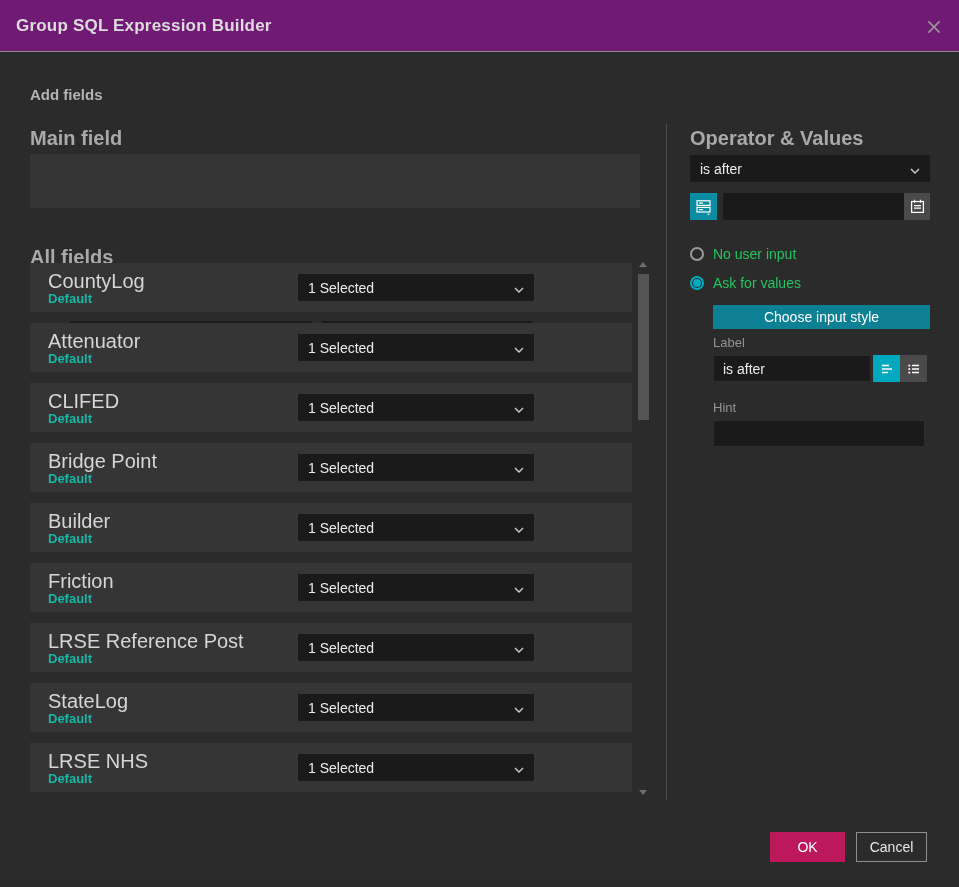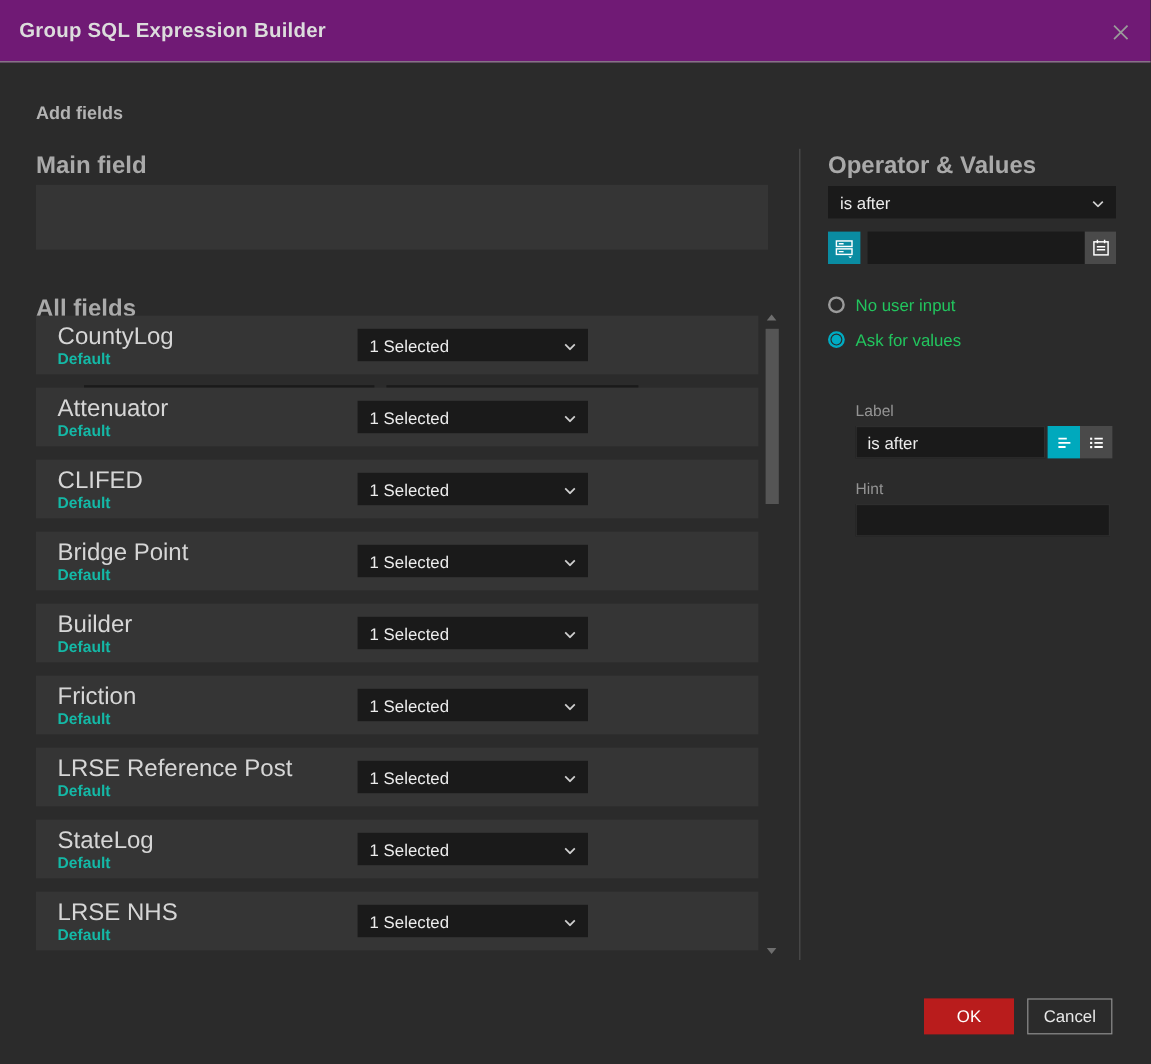--- a/index.html
+++ b/index.html
@@ -28,21 +28,21 @@
   .main-box{position:absolute;left:30px;top:154px;width:610px;height:54px;background:#353535;}
   .mf-sel1{position:absolute;left:40px;top:167px;width:242px;height:30px;}
   .mf-sel2{position:absolute;left:292px;top:167px;width:210px;height:30px;}
   .mf-sel2 .cal{margin-right:9px;flex:0 0 auto;display:flex;}
 
   
   .fields-list{position:absolute;left:30px;top:263px;width:602px;}
   .frow{position:relative;width:602px;height:49px;background:#353535;margin-bottom:11px;}
   .frow .fname{position:absolute;left:18px;top:7px;font-size:20px;color:#d6d6d6;}
   .frow .fsub{position:absolute;left:18px;top:28px;font-size:13px;color:#14b8a6;font-weight:bold;}
-  .frow .fsel{position:absolute;left:268px;top:11px;width:192px;height:27px;}
+  .frow .fsel{position:absolute;left:268px;top:11px;width:236px;height:27px;}
 
   
   .sb-thumb{position:absolute;left:638px;top:274px;width:11px;height:146px;background:#555;}
   .sb-up{position:absolute;left:639px;top:262px;width:0;height:0;
     border-left:4px solid transparent;border-right:4px solid transparent;border-bottom:5px solid #6e6e6e;}
   .sb-down{position:absolute;left:639px;top:790px;width:0;height:0;
     border-left:4px solid transparent;border-right:4px solid transparent;border-top:5px solid #6e6e6e;}
 
   
   .vdiv{position:absolute;left:666px;top:124px;width:1px;height:676px;background:#4e4e4e;}
@@ -66,21 +66,21 @@
     border:none;color:#fff;font-size:14px;cursor:pointer;display:flex;align-items:center;justify-content:center;}
   .small-lbl{position:absolute;font-size:13px;color:#949494;}
   .label-input{position:absolute;left:713px;top:355px;width:158px;height:27px;}
   .ibtn{position:absolute;top:355px;width:27px;height:27px;display:flex;align-items:center;
     justify-content:center;cursor:pointer;}
   .ibtn.active{background:#00a9bd;}
   .ibtn.idle{background:#4a4a4a;}
   .hint-input{position:absolute;left:713px;top:420px;width:212px;height:27px;}
 
   
-  .ok-btn{position:absolute;left:770px;top:832px;width:75px;height:30px;background:#b91c1c;border:none;
+  .ok-btn{position:absolute;left:770px;top:832px;width:75px;height:30px;background:#be185d;border:none;
     color:#fff;font-size:14px;cursor:pointer;}
   .cancel-btn{position:absolute;left:856px;top:832px;width:71px;height:30px;background:transparent;
     border:1px solid #8f8f8f;color:#e8e8e8;font-size:14px;cursor:pointer;}
 </style>
 </head>
 <body>
 
 <div class="dialog">
 
   <div class="titlebar">
@@ -281,20 +281,21 @@
 
   <div class="radio-row" style="top:246px;">
     <span class="radio"></span>
     <span class="radio-lbl">No user input</span>
   </div>
   <div class="radio-row" style="top:275px;">
     <span class="radio on"></span>
     <span class="radio-lbl">Ask for values</span>
   </div>
 
+  <button class="choose-btn">Choose input style</button>
 
   <div class="small-lbl" style="left:713px;top:335px;">Label</div>
   <input class="tinput label-input" value="is after" style="">
   <div class="ibtn active" style="left:873px;">
     <span style="display:flex;">
       <svg width="16" height="16" viewBox="0 0 16 16">
         <path d="M3 4.5h7M3 8h10M3 11.5h6" stroke="#fff" stroke-width="1.5"></path>
       </svg>
     </span>
   </div>

